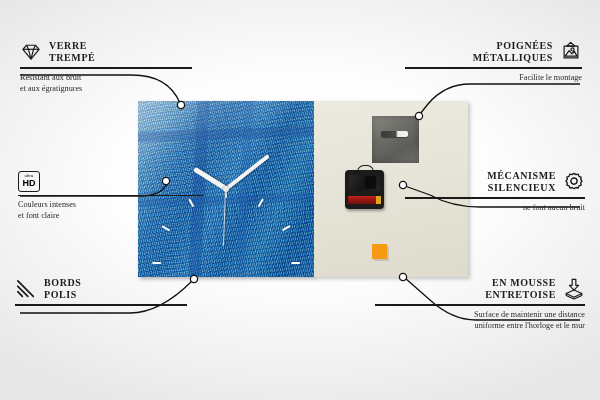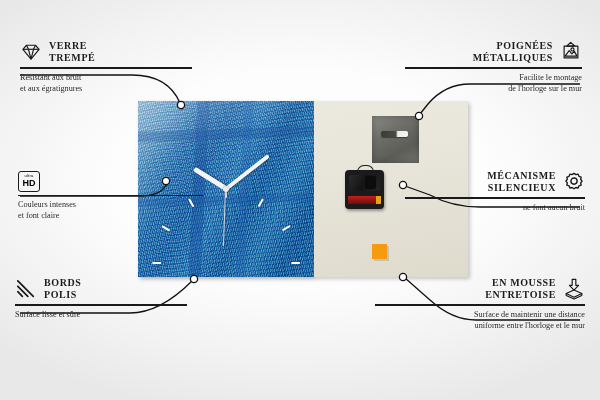--- a/index.html
+++ b/index.html
@@ -429,21 +429,20 @@
             <line x1="3" y1="14" x2="8" y2="19"></line>
           </g>
         </svg>
       </span>
       <div>
         <div class="co-title">BORDS</div>
         <div class="co-title">POLIS</div>
       </div>
     </div>
     <div class="co-rule"></div>
-    <div class="co-sub">Surface lisse et sûre</div>
   </div>
 
   <div class="callout right" style="left:405px; top:40px; width:177px;">
     <div class="co-head">
       <div style="flex:1;">
         <div class="co-title">POIGNÉES</div>
         <div class="co-title">MÉTALLIQUES</div>
       </div>
       <span class="co-icon">
         <svg width="22" height="22" viewBox="0 0 24 24">
@@ -451,21 +450,20 @@
             <path d="M11.6 1.5 L7.5 5.5 L16 5.5 Z"></path>
             <rect x="4.5" y="5.5" width="15" height="13"></rect>
             <path d="M5.5 16.5 L10 10.5 L13 14 L15.5 11 L18.5 16.5 Z"></path>
             <circle cx="13.6" cy="9.2" r="1.7"></circle>
           </g>
         </svg>
       </span>
     </div>
     <div class="co-rule"></div>
     <div class="co-sub">Facilite le montage</div>
-    <div class="co-sub">de l'horloge sur le mur</div>
   </div>
 
   <div class="callout right" style="left:405px; top:170px; width:180px;">
     <div class="co-head">
       <div style="flex:1;">
         <div class="co-title">MÉCANISME</div>
         <div class="co-title">SILENCIEUX</div>
       </div>
       <span class="co-icon">
         <svg width="22" height="22" viewBox="0 0 24 24">

